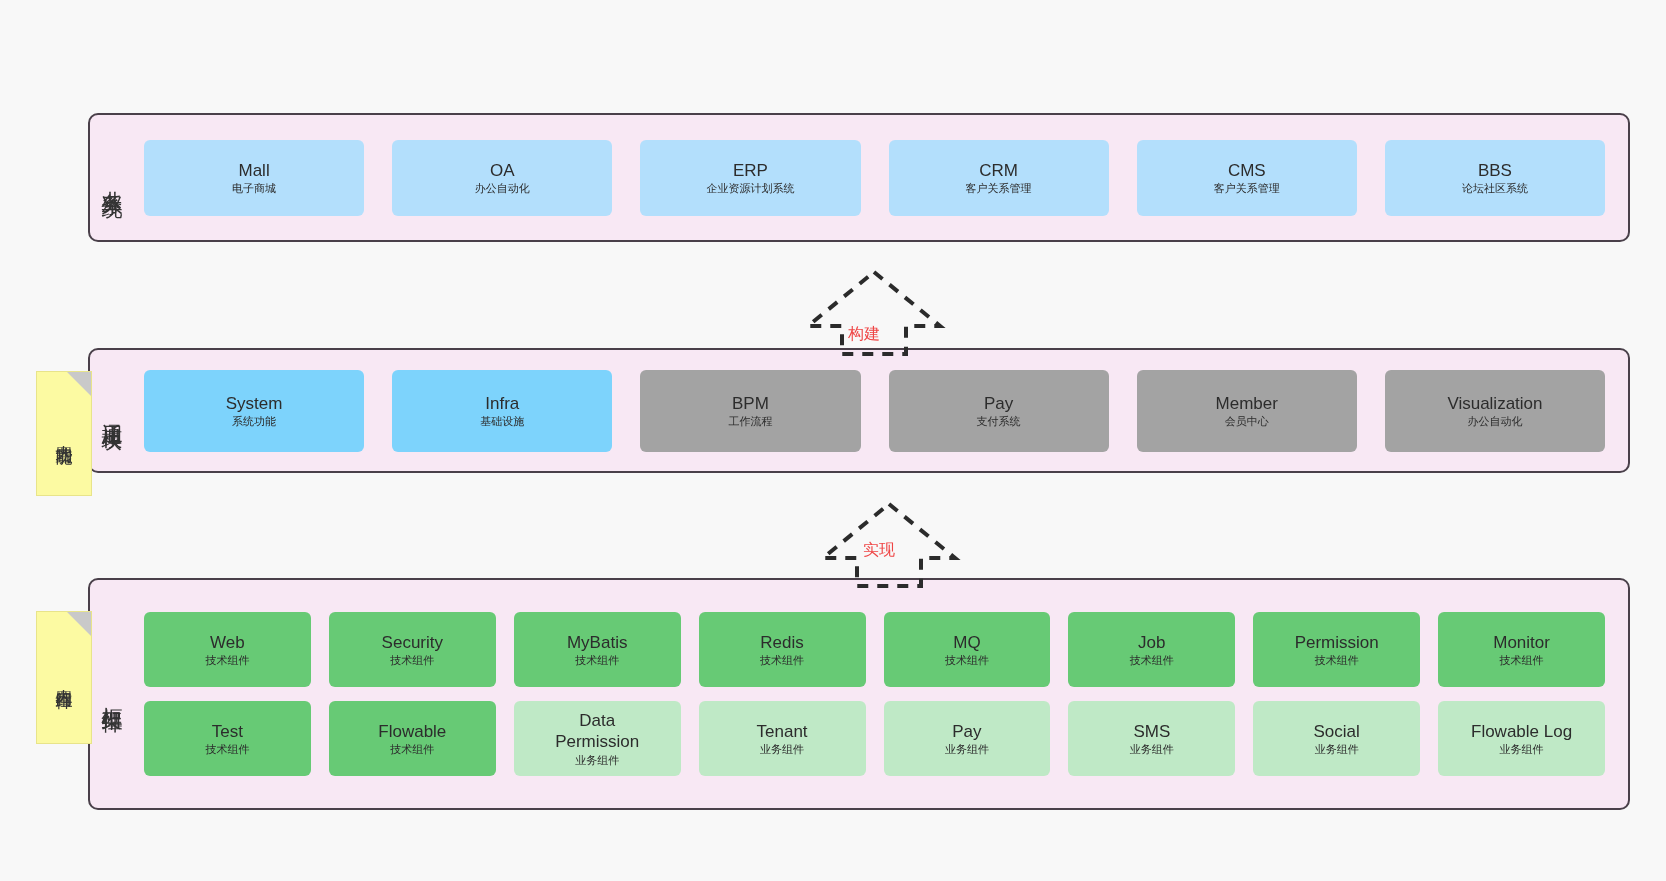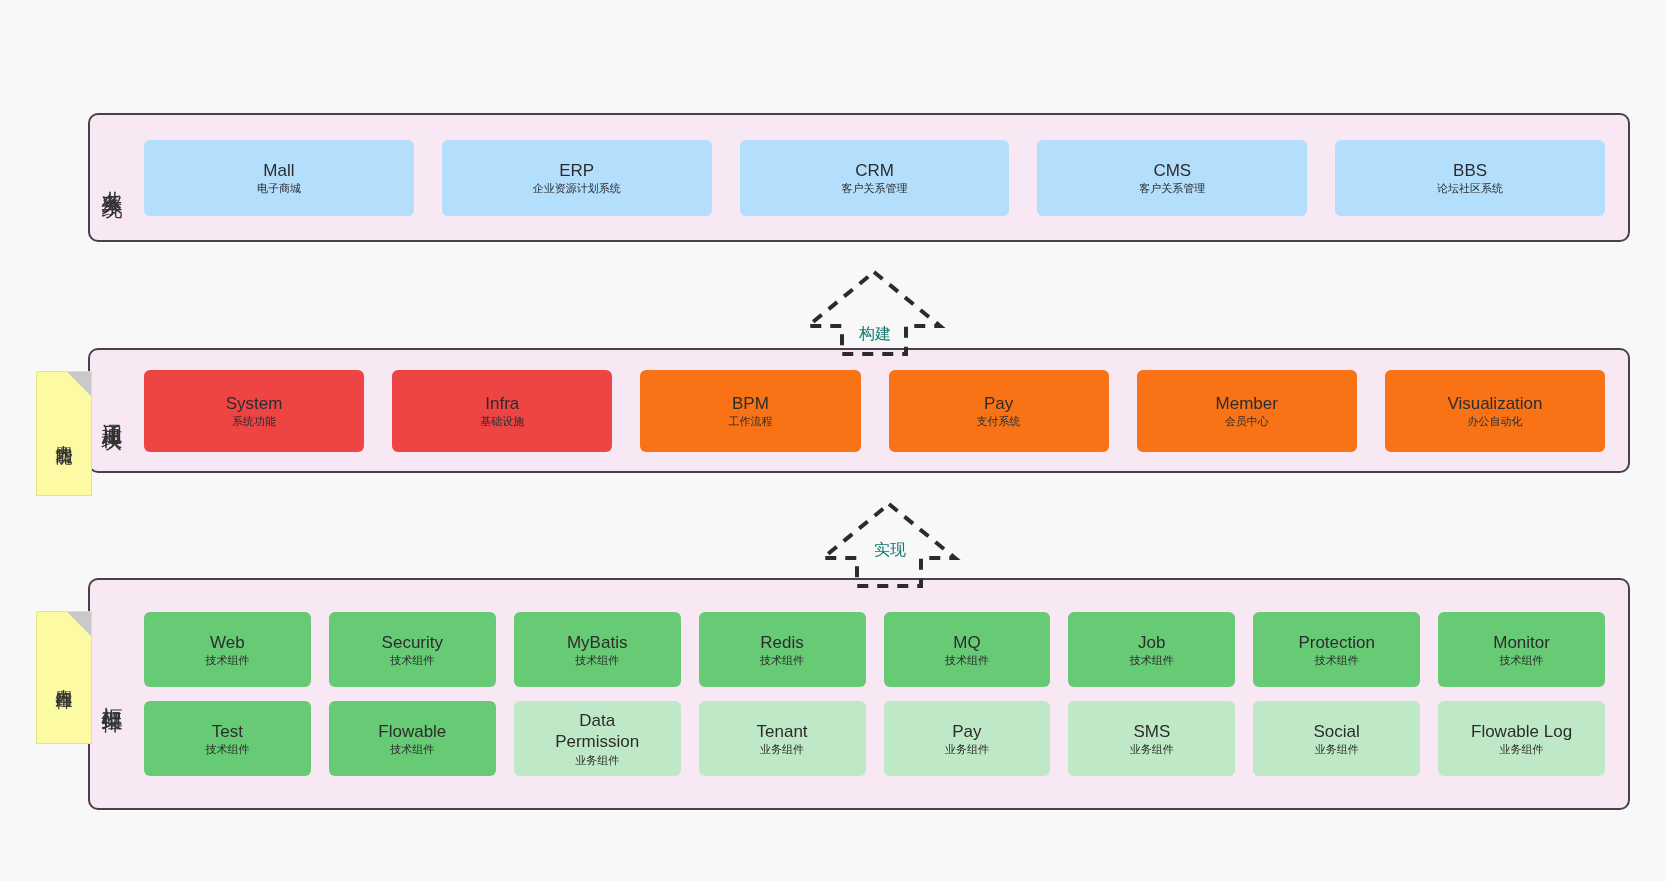--- a/index.html
+++ b/index.html
@@ -92,22 +92,22 @@
     font-size: 11px;
     white-space: nowrap;
   }
 
   .h-biz   { height: 76px; }
   .h-mod   { height: 82px; }
   .h-comp  { height: 75px; }
 
   
   .c-blue        { background: #b3dffc; }
-  .c-red         { background: #ef4444; }
-  .c-pink        { background: #f97316; }
+  .c-red         { background: #7dd3fc; }
+  .c-pink        { background: #a3a3a3; }
   .c-green       { background: #67ca75; }
   .c-lightgreen  { background: #bfe9c6; }
 
   
   .sticky {
     position: absolute;
     width: 56px;
     background: #fcfaa2;
     border: 1px solid #e8e48a;
     box-sizing: border-box;
@@ -137,39 +137,42 @@
 
   
   .arrow-wrap {
     position: absolute;
     z-index: 2;
   }
   .arrow-wrap svg { display: block; }
   .arrow-label {
     position: absolute;
     font-size: 16px;
-    color: #0f766e;
+    color: #ef4444;
     background: transparent;
     white-space: nowrap;
     line-height: 1;
-    margin-left: 11px;
   }
 </style>
 </head>
 <body>
 
 <div id="canvas">
 
   <div class="layer" id="layer-business" style="left:88px; top:113px; width:1542px; height:129px;">
     <div class="layer-title">业务系统</div>
     <div class="layer-body">
 
       <div class="card c-blue h-biz">
         <span class="t-en">Mall</span>
         <span class="t-cn">电子商城</span>
+      </div>
+      <div class="card c-blue h-biz">
+        <span class="t-en">OA</span>
+        <span class="t-cn">办公自动化</span>
       </div>
       <div class="card c-blue h-biz">
         <span class="t-en">ERP</span>
         <span class="t-cn">企业资源计划系统</span>
       </div>
       <div class="card c-blue h-biz">
         <span class="t-en">CRM</span>
         <span class="t-cn">客户关系管理</span>
       </div>
       <div class="card c-blue h-biz">
@@ -263,21 +266,21 @@
         </div>
         <div class="card c-green h-comp">
           <span class="t-en">MQ</span>
           <span class="t-cn">技术组件</span>
         </div>
         <div class="card c-green h-comp">
           <span class="t-en">Job</span>
           <span class="t-cn">技术组件</span>
         </div>
         <div class="card c-green h-comp">
-          <span class="t-en">Protection</span>
+          <span class="t-en">Permission</span>
           <span class="t-cn">技术组件</span>
         </div>
         <div class="card c-green h-comp">
           <span class="t-en">Monitor</span>
           <span class="t-cn">技术组件</span>
         </div>
       </div>
 
       <div class="row">
         <div class="card c-green h-comp">

